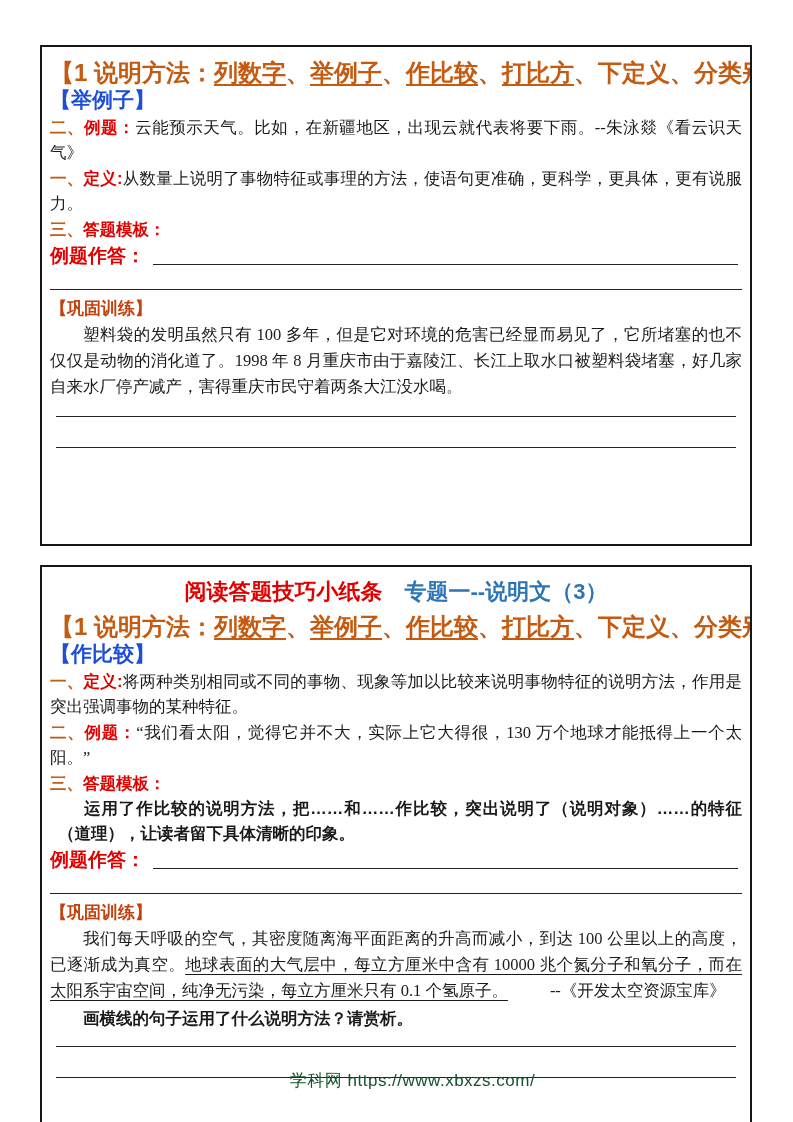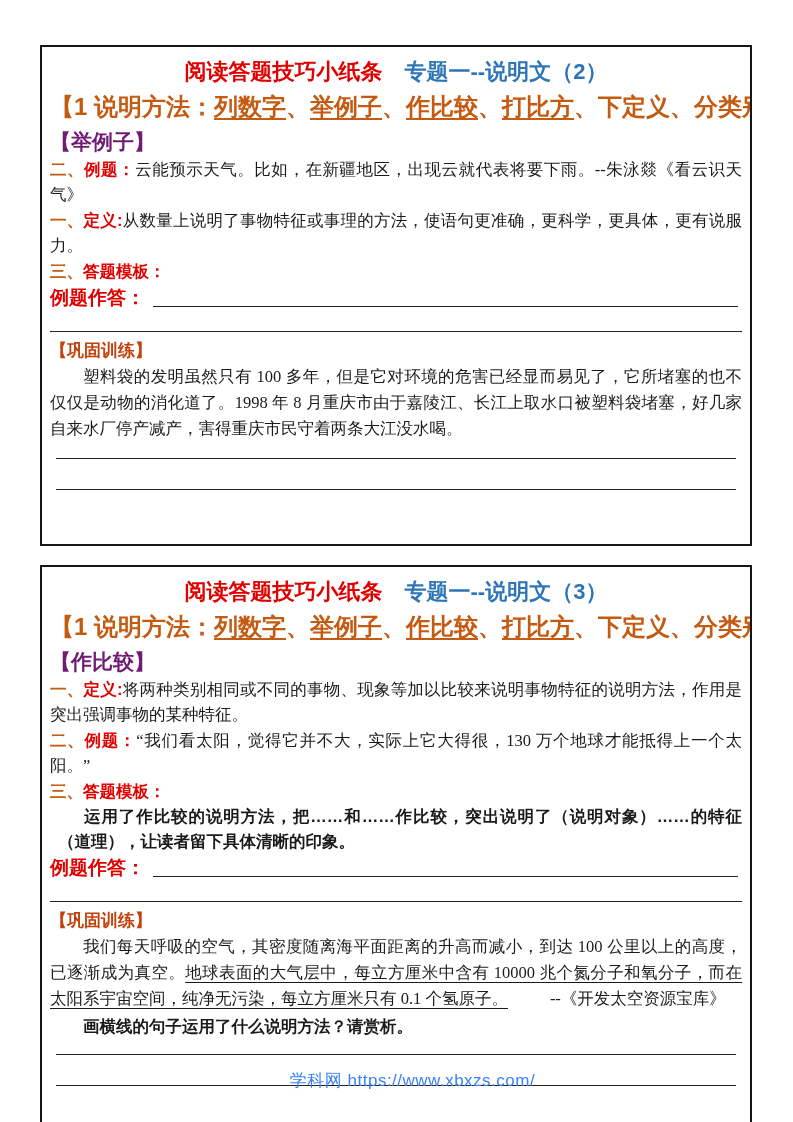--- a/index.html
+++ b/index.html
@@ -23,21 +23,21 @@
   .title-blue{color:#2e75b6;}
   .title-gap{display:inline-block;width:22px;}
 
   .methods{
     color:#c55a11;font-weight:bold;font-size:24px;white-space:nowrap;
     margin-top:7px;line-height:26px;font-family:"Liberation Sans",sans-serif;
   }
   .methods .u{text-decoration:underline;text-underline-offset:3px;}
 
   .section-head{
-    color:#701a75;font-weight:bold;font-size:21px;margin-top:8px;line-height:28px;
+    color:#1d4ed8;font-weight:bold;font-size:21px;margin-top:0;line-height:28px;
     font-family:"Liberation Sans",sans-serif;
   }
 
   .item{font-size:16.5px;line-height:25px;margin-top:1px;text-align:justify;}
   .num{color:#c55a11;font-weight:bold;}
   .rlabel{color:#e00000;font-weight:bold;font-family:"Liberation Sans",sans-serif;}
 
   .template-text{
     font-size:16.5px;line-height:25px;font-weight:bold;text-align:justify;
     padding-left:8px;text-indent:26px;font-family:"Liberation Sans",sans-serif;
@@ -60,32 +60,29 @@
   .src-gap{display:inline-block;width:42px;}
   .training-q{
     font-weight:bold;font-size:16.5px;margin-left:2em;margin-top:2px;line-height:24px;
     font-family:"Liberation Sans",sans-serif;
   }
   .blank-line{border-bottom:1.5px solid #222;height:30px;margin:0 6px;}
   .blank-first{height:16px;}
 
   .watermark{
     position:absolute;top:1069px;left:0;right:8px;text-align:center;
-    color:#3b82f6;font-size:17px;z-index:5;letter-spacing:0.5px;
+    color:#14532d;font-size:17px;z-index:5;letter-spacing:0.5px;
     font-family:"Liberation Sans",sans-serif;
     margin-left:40px;
   }
 </style>
 </head>
 <body>
 
 <section class="card" id="card1">
-  <div class="card-title">
-    <span class="title-red">阅读答题技巧小纸条</span><span class="title-gap"></span><span class="title-blue">专题一--说明文（2）</span>
-  </div>
 
   <div class="methods">
     <span>【1 说明方法：</span><span class="u">列数字</span><span>、</span><span class="u">举例子</span><span>、</span><span class="u">作比较</span><span>、</span><span class="u">打比方</span><span>、</span><span>下定义、分类别、列图表等</span><span>】</span>
   </div>
 
   <div class="section-head">【举例子】</div>
 
   <div class="item">
     <span class="num">二、</span><span class="rlabel">例题：</span><span>云能预示天气。比如，在新疆地区，出现云就代表将要下雨。--朱泳燚《看云识天气》</span>
   </div>

